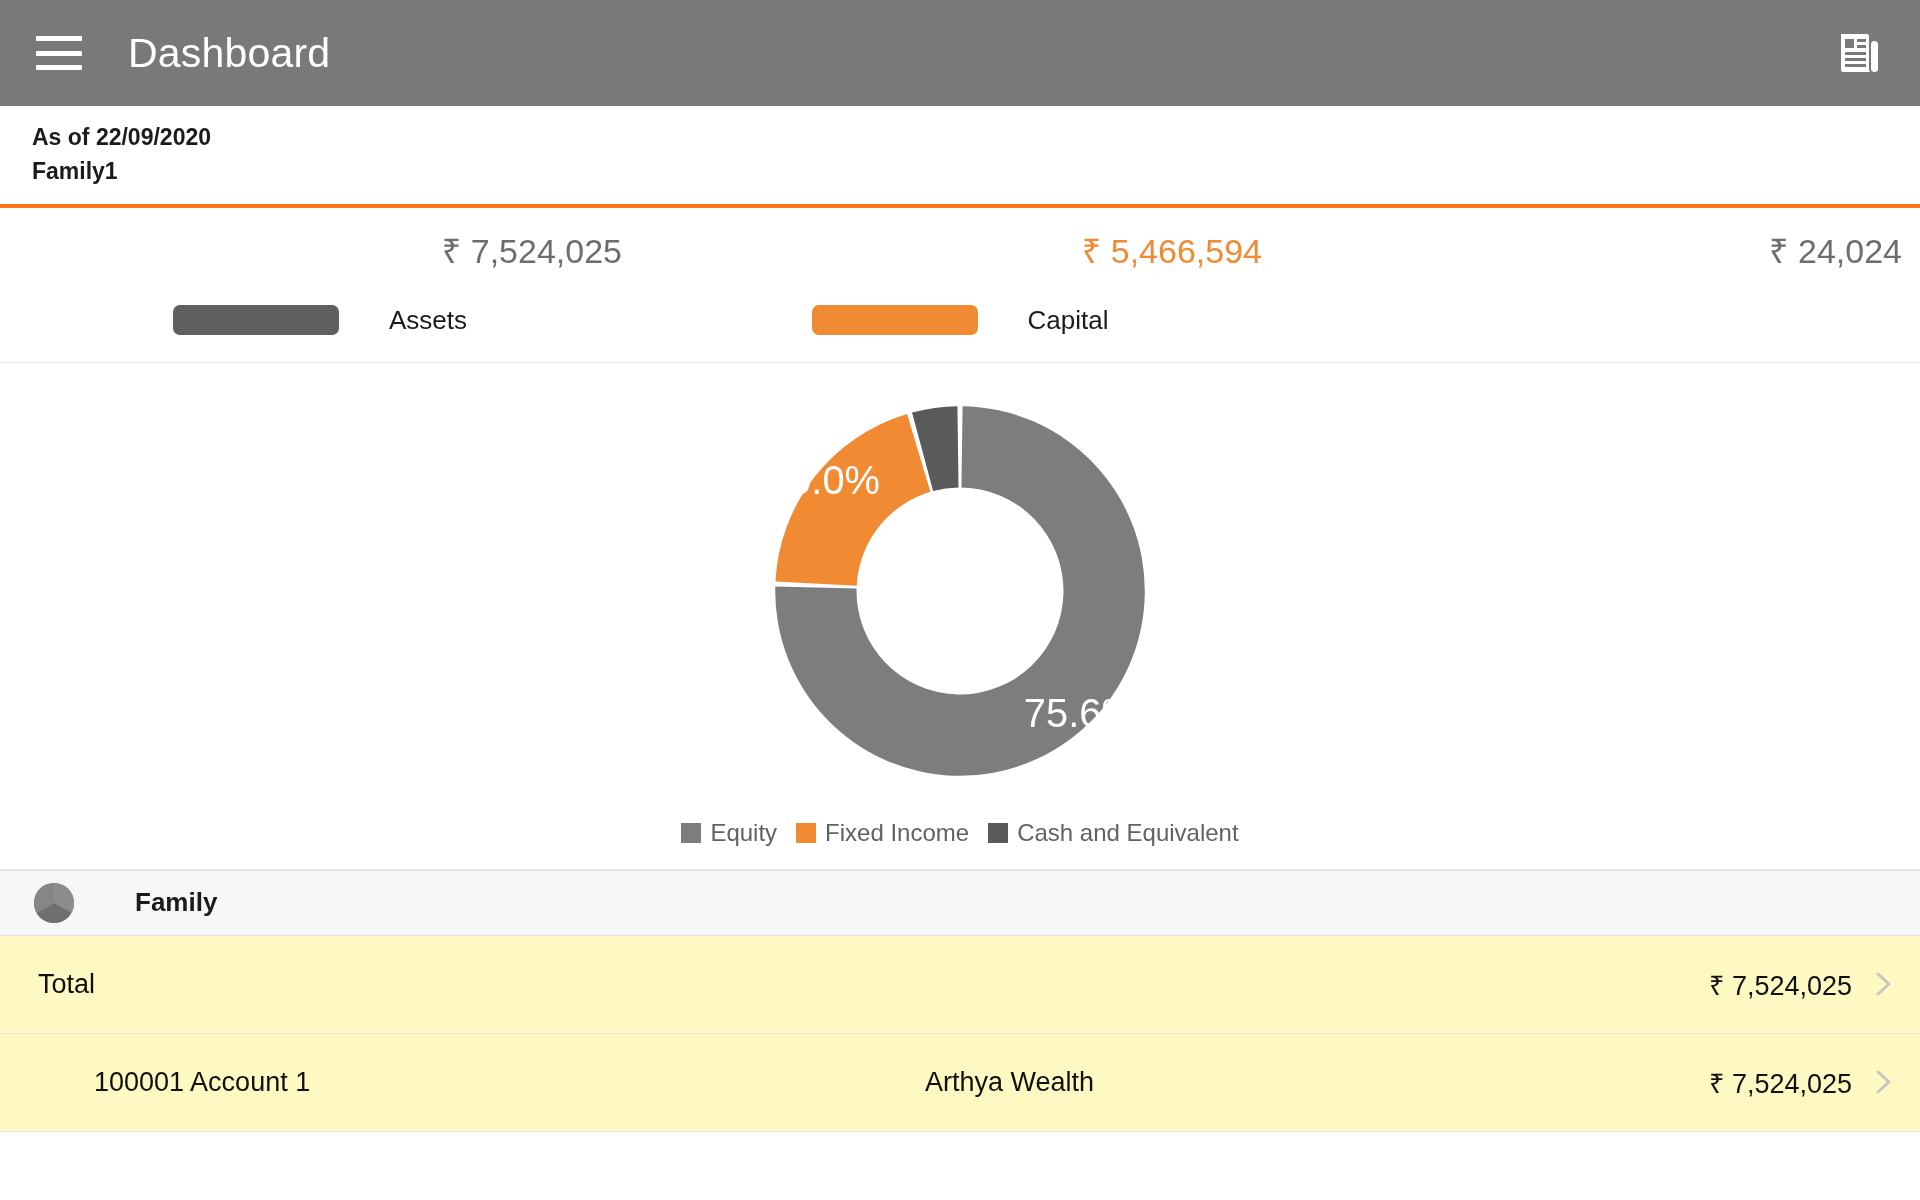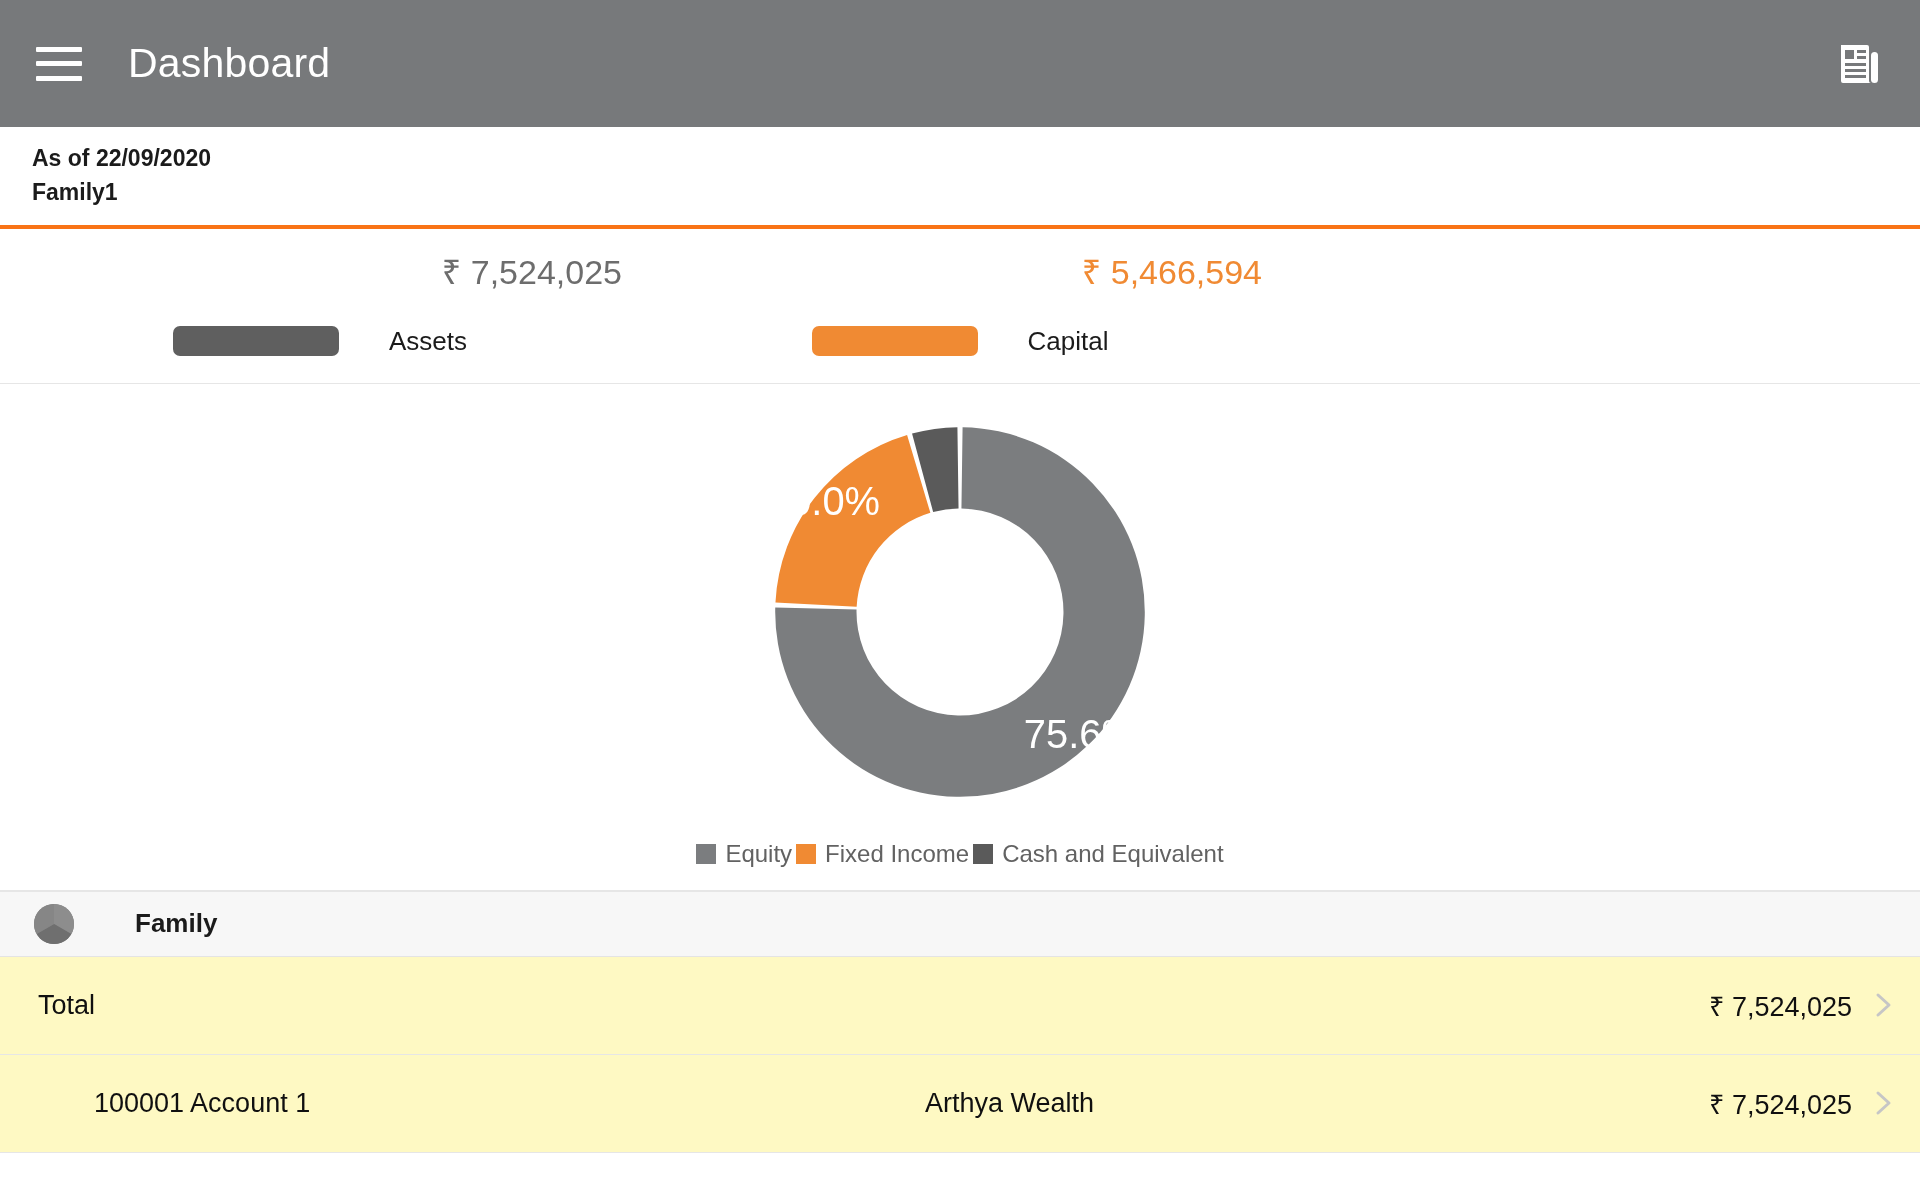--- a/index.html
+++ b/index.html
@@ -5,21 +5,21 @@
   * { margin:0; padding:0; box-sizing:border-box; }
   html, body {
     width:1920px; height:1200px;
     background:#ffffff;
     font-family:"Liberation Sans", sans-serif;
     overflow:hidden;
   }
 
   
   .appbar{
-    height:127px; background:#77797b;
+    height:106px; background:#77797b;
     display:flex; align-items:center;
     padding:0 34px 0 36px;
     position:relative;
   }
   .hamburger{
     width:46px; height:34px;
     display:flex; flex-direction:column; justify-content:space-between;
     cursor:pointer; flex:0 0 auto;
   }
   .hamburger span{ display:block; height:5px; background:#ffffff; border-radius:1px; width:100%; }
@@ -67,21 +67,21 @@
     display:flex; flex-direction:column; align-items:center;
   }
   .donut-wrap{ position:relative; width:420px; height:420px; }
   .donut-wrap svg{ display:block; width:420px; height:420px; }
   .slice-label{
     fill:#ffffff; font-family:"Liberation Sans", sans-serif;
     font-size:19px; text-anchor:middle; dominant-baseline:middle;
   }
   .legend{
     display:flex; align-items:center; justify-content:center;
-    gap:4px; margin-top:18px;
+    gap:19px; margin-top:18px;
   }
   .legend-item{ display:flex; align-items:center; gap:9px; }
   .legend-swatch{ width:20px; height:20px; flex:0 0 auto; }
   .legend-text{ font-size:24px; color:#626262; white-space:nowrap; }
 
   
   .group-head{
     background:#f7f7f7;
     border-top:1px solid #e6e6e6;
     border-bottom:1px solid #e4e4e4;
@@ -153,20 +153,21 @@
     </div>
   </div>
   <div class="kpi">
     <div class="kpi-value accent">₹ 5,466,594</div>
     <div class="kpi-row">
       <div class="kpi-bar" id="bar1" style="background: rgb(240, 138, 51);"></div>
       <div class="kpi-label">Capital</div>
     </div>
   </div>
   <div class="kpi">
+    <div class="kpi-value">₹ 24,024</div>
   </div>
 </div>
 
 <div class="chart-section">
   <div class="donut-wrap">
     <svg viewBox="0 0 200 200">
       <g id="donut-slices">
           <path d="M 101.22867186984479 12.008577887181232 A 88 88 0 1 1 12.024789332769984 97.91138609204613 L 50.73388202635119 98.83037621154583 A 49.28 49.28 0 1 0 100.68805624711308 50.72480361682149 Z" fill="#7b7d7f"></path>
           <path d="M 12.117407067201711 95.45578836231508 A 88 88 0 0 1 74.80055468729398 15.685185430246378 L 85.88831062488462 52.78370384093797 A 49.28 49.28 0 0 0 50.78574795763296 97.45524148289644 Z" fill="#f08a33"></path>
           <path d="M 77.16458736347418 15.014448700266712 A 88 88 0 0 1 98.77132813015513 12.008577887181232 L 99.31194375288686 50.72480361682149 A 49.28 49.28 0 0 0 87.21216892354555 52.408091272149356 Z" fill="#5a5a5a"></path>

